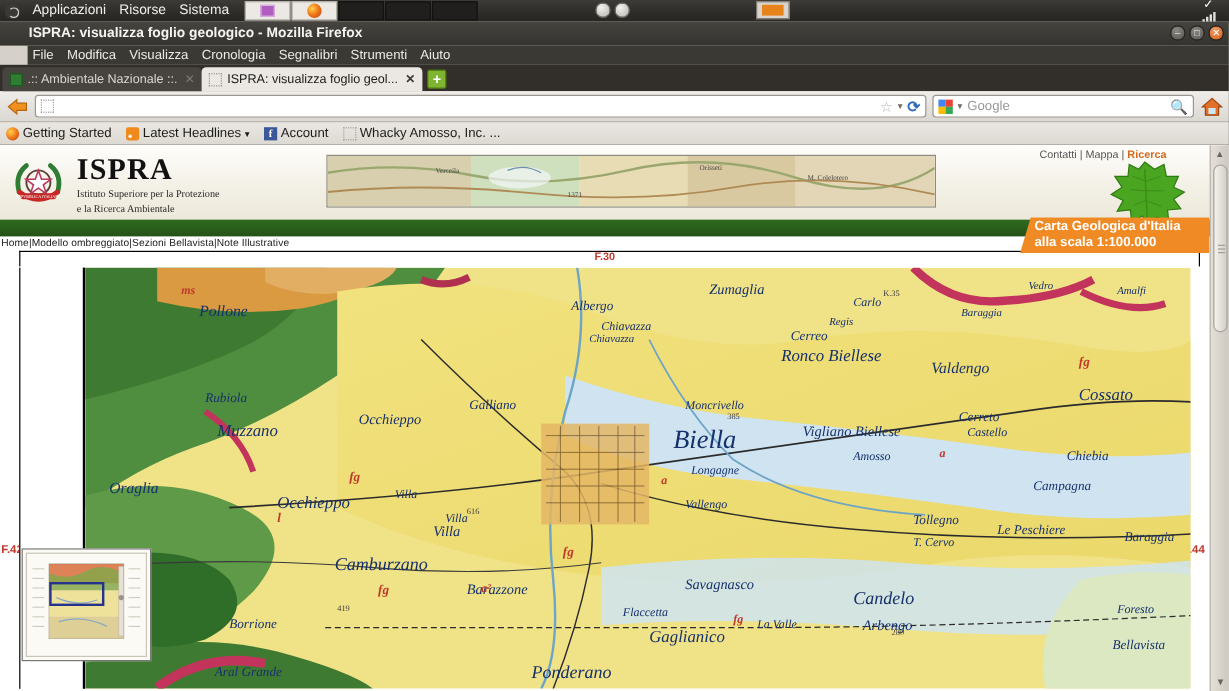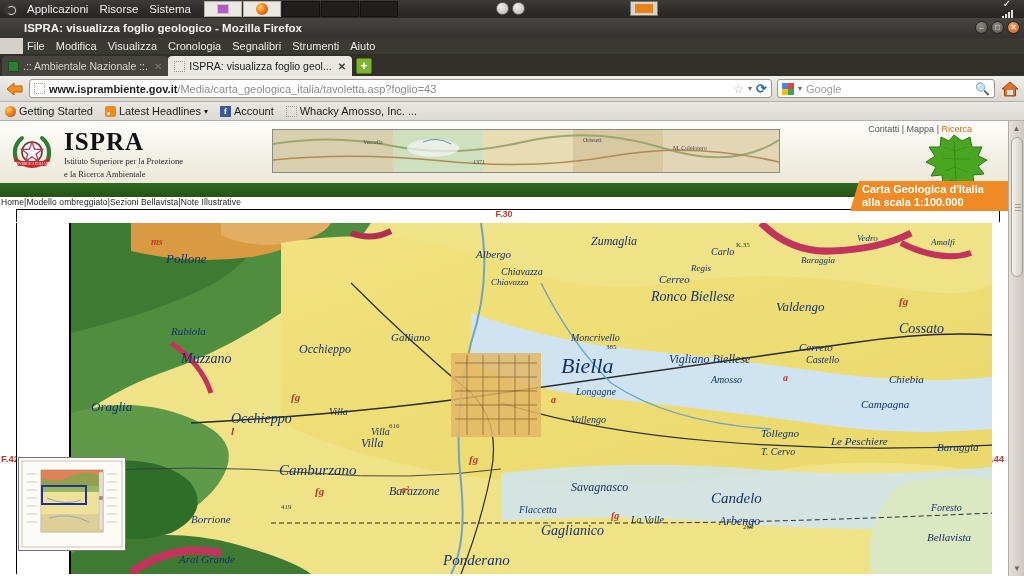--- a/index.html
+++ b/index.html
@@ -147,21 +147,21 @@
                    background:linear-gradient(to bottom,#fffefb 0%, #f3f0e6 55%, #ece8da 100%); }
   .logo-wrap { position:absolute; left:8px; top:8px; display:flex; align-items:center; gap:8px; z-index:3; }
   .emblem { width:48px; height:48px; position:relative; }
   .ispra-t { font-family:"Liberation Serif", serif; font-size:25px; font-weight:bold;
              letter-spacing:1px; color:#111; line-height:1; }
   .ispra-s { font-family:"Liberation Serif", serif; font-size:8.5px; color:#2a2a2a; line-height:1.25; margin-top:2px; }
   .hdr-strip { position:absolute; left:272px; top:8px; width:508px; height:44px;
                border:1px solid #8d8a80; overflow:hidden; z-index:2; }
   .hdr-links { position:absolute; right:36px; top:3px; font-size:9px; color:#555; z-index:5; }
   .hdr-links a { color:#555; text-decoration:none; }
-  .hdr-links a.ric { color:#d2691e; font-weight:normal;margin-top:28px; }
+  .hdr-links a.ric { color:#d2691e; font-weight:bold;margin-top:28px; }
   .leaf { position:absolute; right:18px; top:10px; width:72px; height:62px; z-index:6; }
 
   .green-bar { position:relative; height:14px; background:linear-gradient(to bottom,#2f6a1f,#255217); }
   .orange-banner { position:absolute; right:0; top:-2px; width:158px; height:30px;
                    background:#f08a24; color:#fff; font-size:11px; font-weight:bold;
                    line-height:13px; padding:2px 0 0 12px;
                    clip-path: polygon(9px 0, 100% 0, 100% 100%, 0 100%); z-index:8; }
   .navline { height:12px; background:#fff; font-size:8.5px; color:#1a1a1a; padding-left:1px; letter-spacing:0.1px; }
 
   .map-frame { position:relative; width:1008px; height:365px; background:#fff; }
@@ -272,21 +272,20 @@
   </div>
 
   <div class="navbar">
     <span class="back-arrow">
       <svg width="19" height="16" viewBox="0 0 19 16">
         <path d="M9 2 L2 8 L9 14 L9 11 L17 11 L17 5 L9 5 Z" fill="#f0901e" stroke="#b8660d" stroke-width="1"></path>
       </svg>
     </span>
     <div class="urlbox">
       <span class="url-fav"></span>
-      <span class="url-text"><b>www.isprambiente.gov.it</b><span>/Media/carta_geologica_italia/tavoletta.asp?foglio=43</span></span>
       <span class="url-icons">
         <span class="star">☆</span>
         <span class="caret">▾</span>
         <span class="reload">⟳</span>
       </span>
     </div>
     <div class="searchbox">
       <span class="g-icon">
         <i style="background:#4285f4"></i>
             <i style="background:#ea4335"></i>

